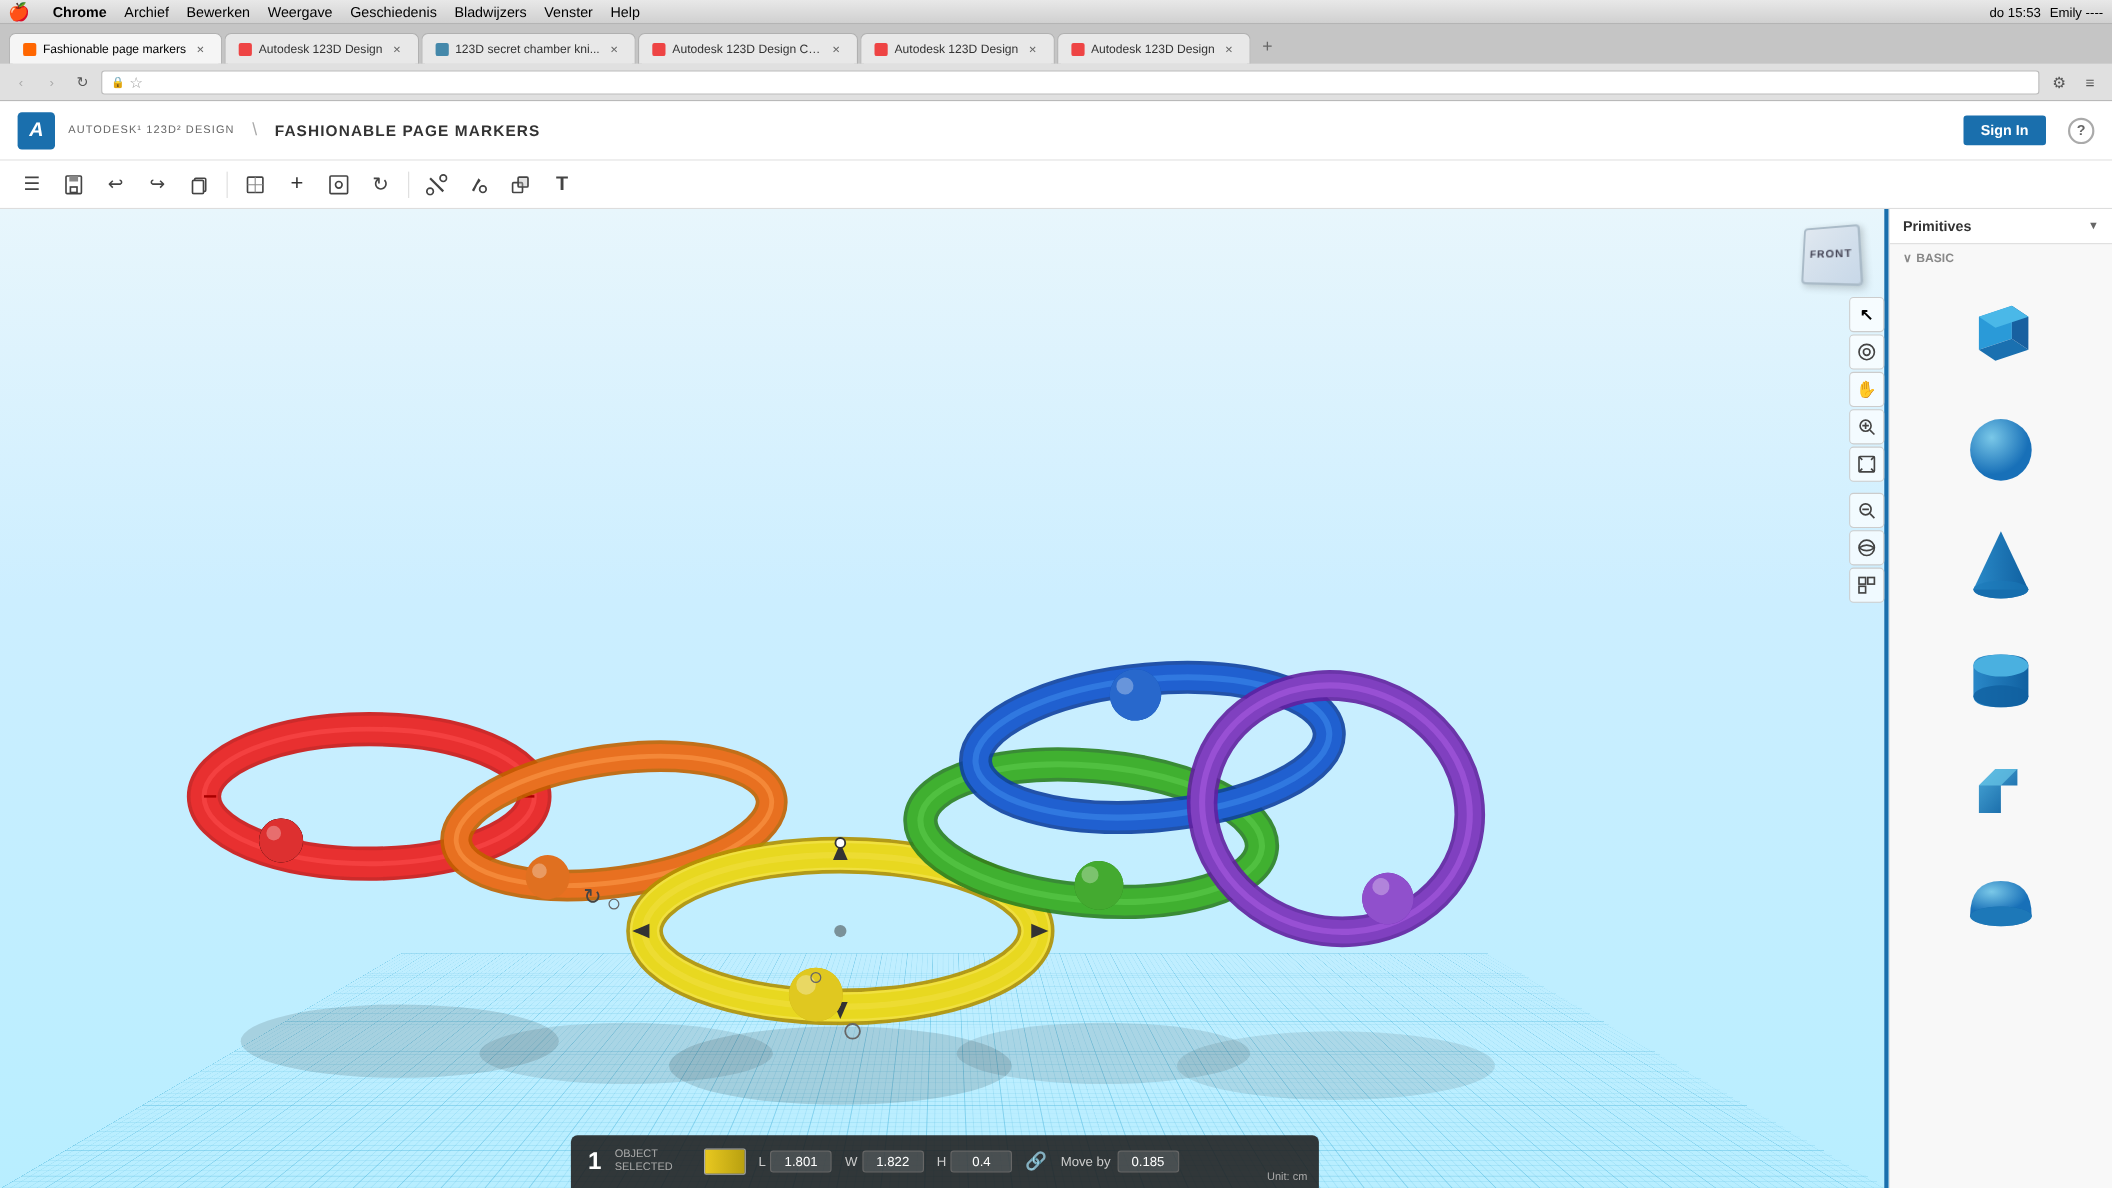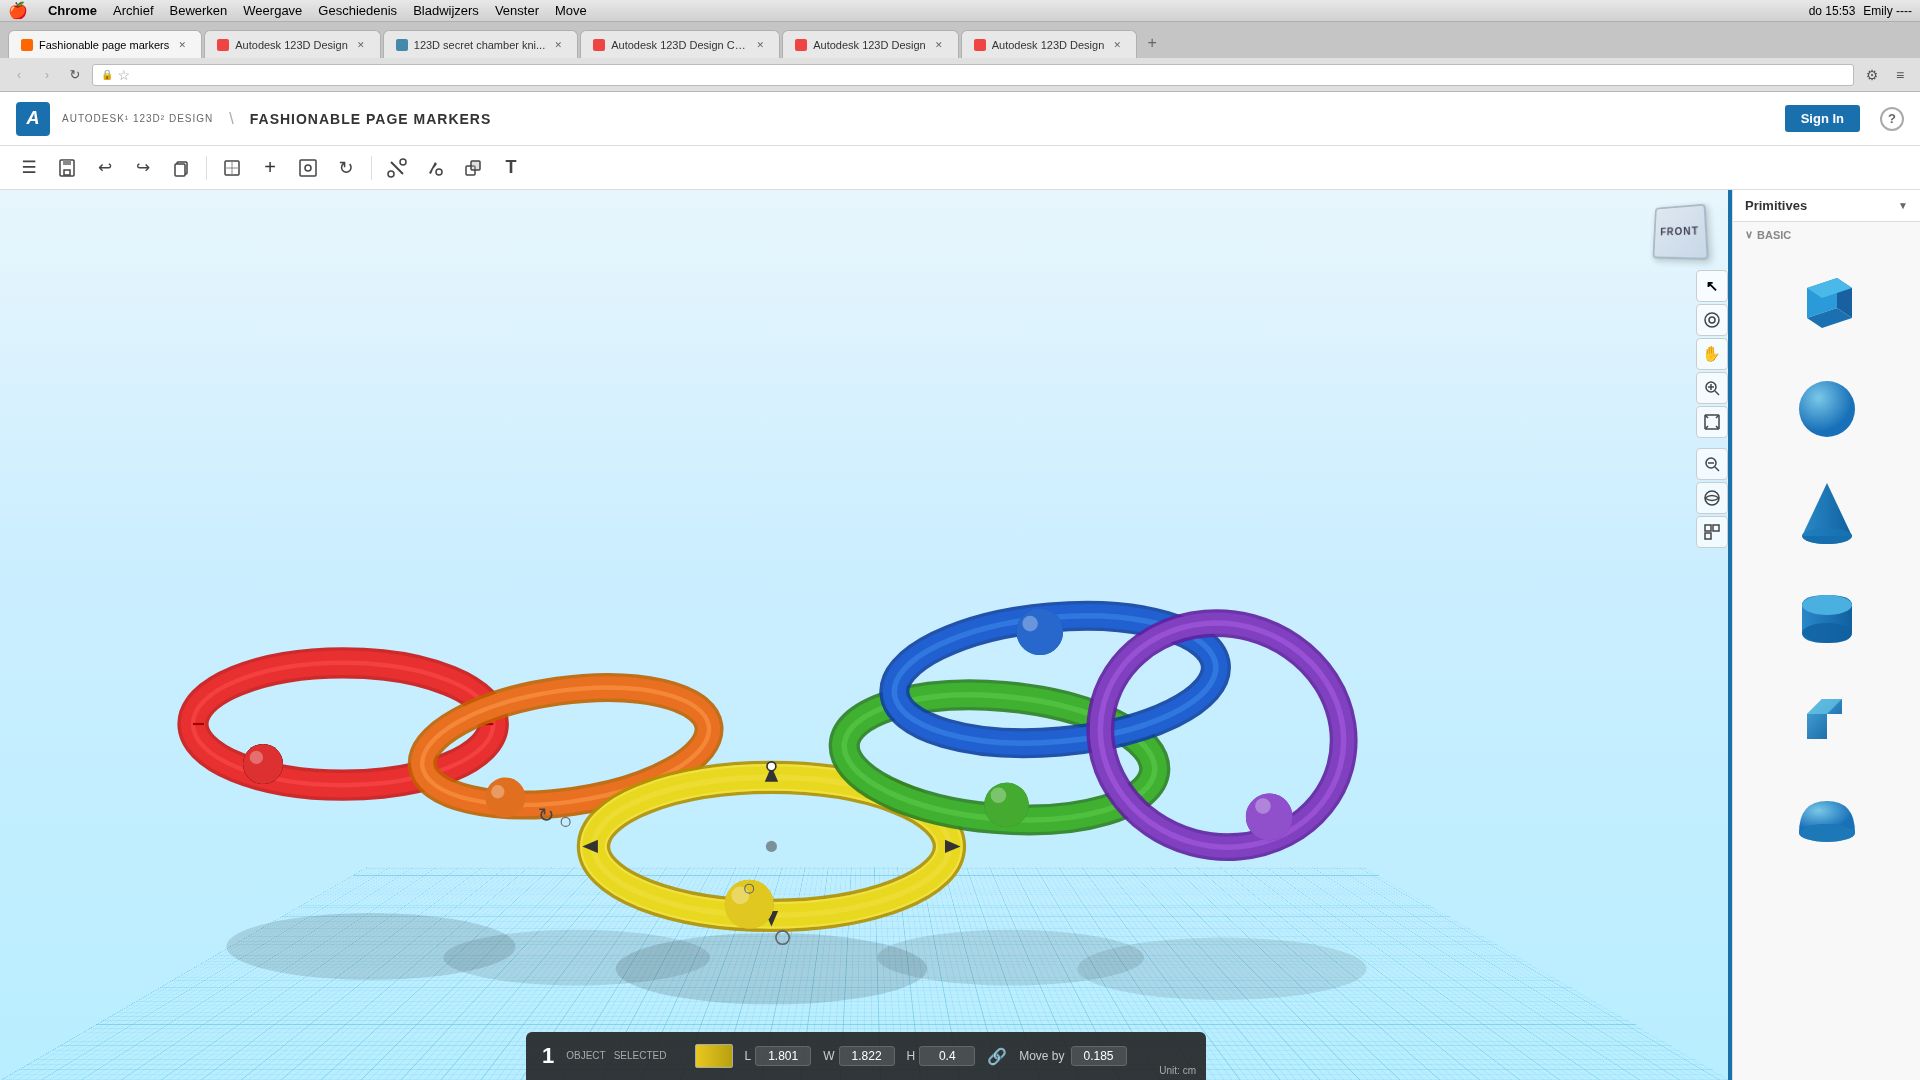--- a/index.html
+++ b/index.html
@@ -317,21 +317,21 @@
     .unit-label {
       position: absolute;
       bottom: 4px;
       right: 10px;
       font-size: 10px;
       color: #aaa;
     }
 
     
     .right-panel {
-      width: 188px;
+      width: 203px;
       background: #f8f8f8;
       border-left: 1px solid #ddd;
       display: flex;
       flex-direction: column;
     }
     .primitives-header {
       display: flex;
       align-items: center;
       padding: 8px 12px;
       background: white;
@@ -385,21 +385,21 @@
 
 <div class="mac-menubar">
   <span class="apple-icon">🍎</span>
   <span class="menu-item bold">Chrome</span>
   <span class="menu-item">Archief</span>
   <span class="menu-item">Bewerken</span>
   <span class="menu-item">Weergave</span>
   <span class="menu-item">Geschiedenis</span>
   <span class="menu-item">Bladwijzers</span>
   <span class="menu-item">Venster</span>
-  <span class="menu-item">Move</span>
+  <span class="menu-item">Help</span>
   <div class="mac-menubar-right">
     <span>do 15:53</span>
     <span>Emily ----</span>
   </div>
 </div>
 
 <div class="tab-bar">
   <div class="tab active">
     <div class="tab-favicon" style="background:#f60;"></div>
     <span class="tab-label">Fashionable page markers</span>
@@ -658,21 +658,21 @@
             <rect x="10" y="2" width="6" height="6" fill="none" stroke="#444" stroke-width="1.5"></rect>
             <rect x="2" y="10" width="6" height="6" fill="none" stroke="#444" stroke-width="1.5"></rect>
           </svg>
       </div>
     </div>
 
     <div style="position:absolute;right:0;top:0;bottom:0;width:4px;background:#1a6fad;"></div>
 
     <div class="status-bar">
       <span class="status-count">1</span>
-      <div style="display:flex;flex-direction:row;margin-right:8px;">
+      <div style="display:flex;flex-direction:column;margin-right:8px;">
         <span class="status-label">OBJECT</span>
         <span class="status-label">SELECTED</span>
       </div>
       <div class="status-color-swatch"></div>
       <div class="status-field">
         <span class="status-field-label">L</span>
         <span class="status-field-val">1.801</span>
       </div>
       <div class="status-field">
         <span class="status-field-label">W</span>

